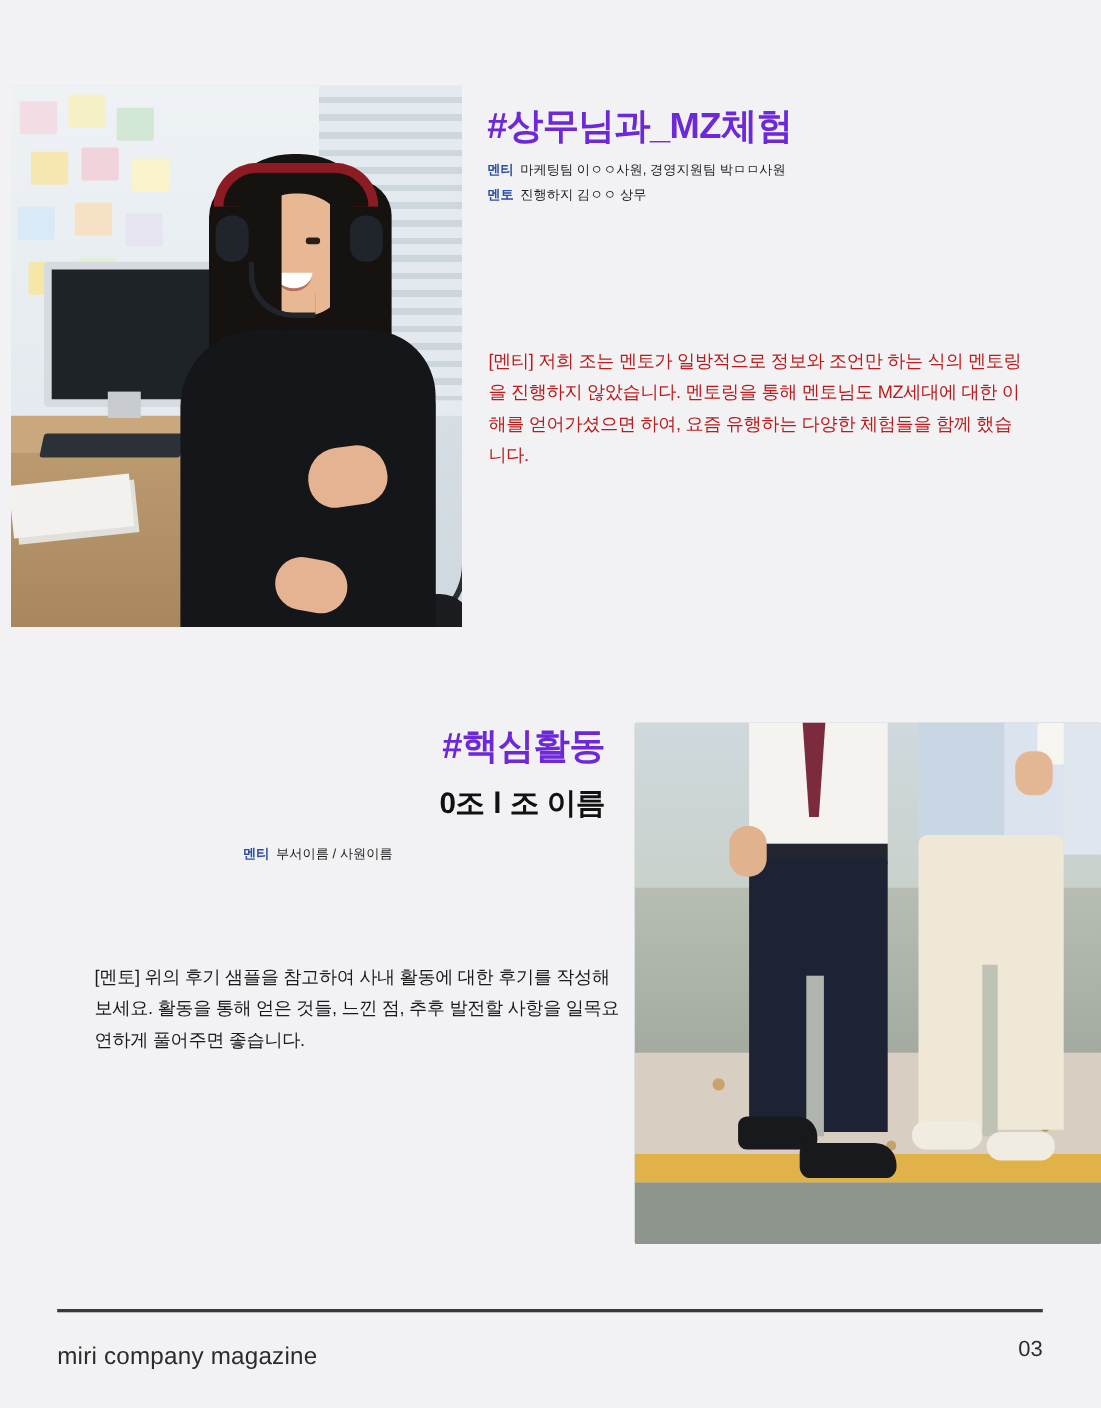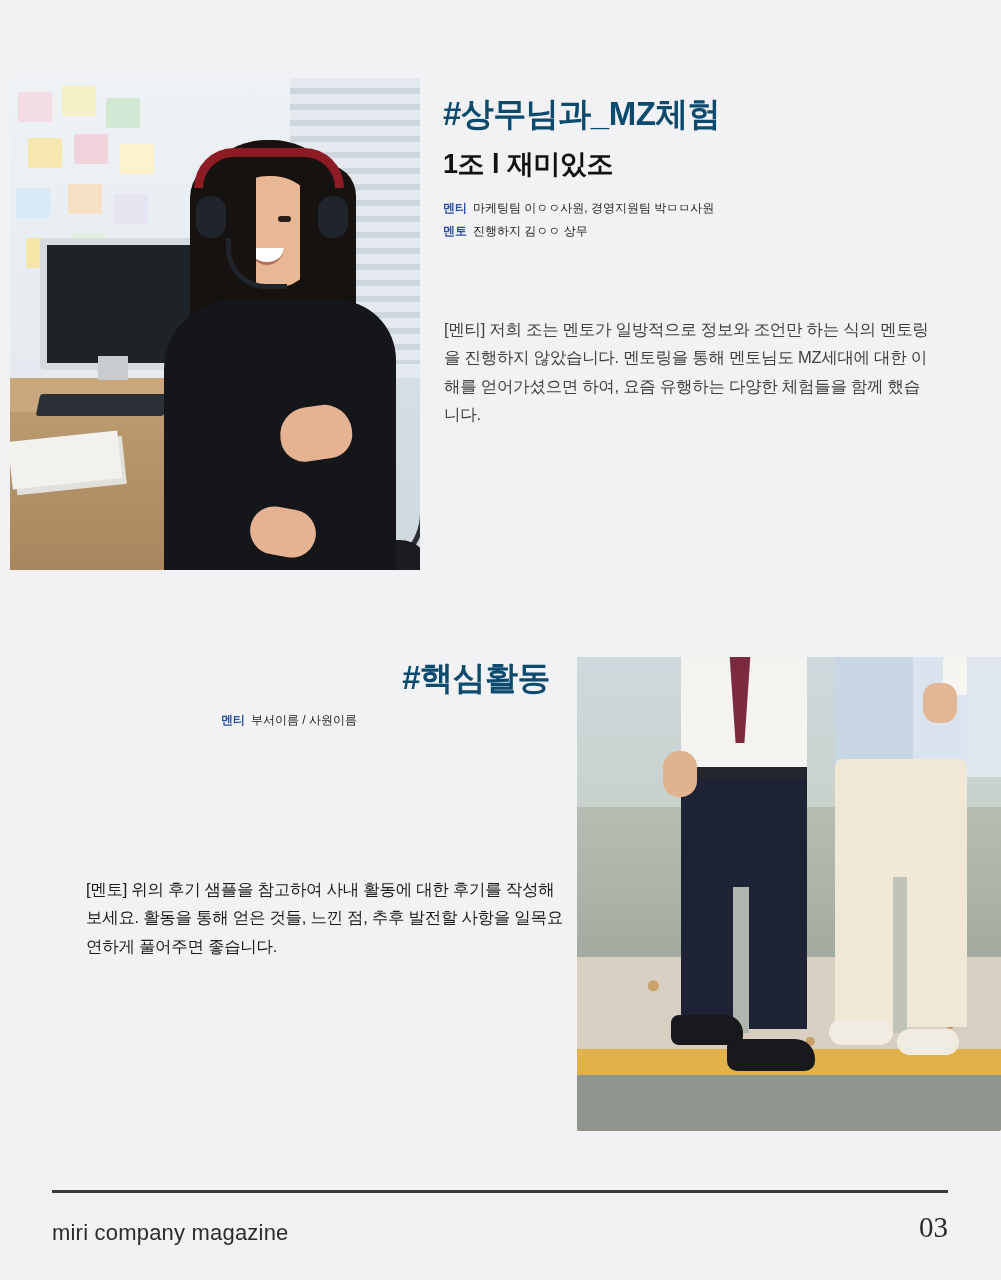--- a/index.html
+++ b/index.html
@@ -224,21 +224,21 @@
 
   .sec1-text {
     position: absolute;
     left: 443px;
     top: 96px;
     width: 510px;
   }
   .hashtag {
     font-size: 33px;
     font-weight: bold;
-    color: #0c4a6e;
+    color: #6d28d9;
     letter-spacing: -.5px;
     margin: 0 0 14px 0;
     line-height: 1.1;
   }
   .teamline {
     font-size: 27px;
     font-weight: bold;
     color: #111;
     margin: 0 0 18px 0;
     letter-spacing: -.5px;
@@ -259,21 +259,21 @@
     margin-right: 6px;
   }
 
   .body-block {
     position: absolute;
     left: 444px;
     top: 315px;
     width: 490px;
     font-size: 16.5px;
     line-height: 1.72;
-    color: #404040;
+    color: #b91c1c;
     letter-spacing: -.3px;
   }
   .body-block p { margin: 0 0 26px 0; }
 
   
   .sec2 {
     position: absolute;
     top: 620px;
     left: 0;
     width: 1001px;
@@ -440,21 +440,21 @@
     left: 52px;
     top: 1208px;
     width: 896px;
     display: flex;
     justify-content: space-between;
     align-items: center;
     font-size: 22px;
     color: #2b2b2b;
   }
   .footer-brand { letter-spacing: .2px; margin-top: 12px; }
-  .footer-page { font-size: 29px; font-family: Liberation Serif, serif; }
+  .footer-page { font-size: 20px; }
 </style>
 </head>
 <body>
 
 <div class="page">
 
   <div class="sec1">
 
     <div class="photo1">
       <div class="ph1-bg"></div>
@@ -495,23 +495,20 @@
         <div class="ph1-mic"></div>
         <div class="ph1-body"></div>
         <div class="ph1-arm"></div>
         <div class="ph1-hand"></div>
         <div class="ph1-hand2"></div>
       </div>
     </div>
 
     <div class="sec1-text">
       <h1 class="hashtag">#상무님과_MZ체험</h1>
-      <div class="teamline">
-        <span>1조</span><span class="bar">l</span><span>재미있조</span>
-      </div>
       <div class="role-row">
         <span class="role-tag">멘티</span><span>마케팅팀 이ㅇㅇ사원, 경영지원팀 박ㅁㅁ사원</span>
       </div>
       <div class="role-row">
         <span class="role-tag">멘토</span><span>진행하지 김ㅇㅇ 상무</span>
       </div>
     </div>
 
     <div class="body-block">
       <p>[멘티]  저희 조는 멘토가 일방적으로 정보와 조언만 하는 식의 멘토링을 진행하지 않았습니다. 멘토링을 통해 멘토님도 MZ세대에 대한 이해를 얻어가셨으면 하여, 요즘 유행하는 다양한 체험들을 함께 했습니다.</p>
@@ -545,20 +542,23 @@
         <div class="p2-wshoe1"></div>
         <div class="p2-wshoe2"></div>
         <div class="p2-cup"></div>
         <div class="p2-whand"></div>
       </div>
       <div class="p2-edge"></div>
     </div>
 
     <div class="sec2-head">
       <h1 class="hashtag">#핵심활동</h1>
+      <div class="teamline">
+        <span>0조</span><span class="bar">l</span><span>조 이름</span>
+      </div>
       <div class="role-row role-right">
         <span class="role-tag">멘티</span><span>부서이름 / 사원이름</span>
       </div>
     </div>
 
     <div class="sec2-body">
       <p>[멘토]  위의 후기 샘플을 참고하여 사내 활동에 대한 후기를 작성해 보세요. 활동을 통해 얻은 것들, 느낀 점, 추후 발전할 사항을 일목요연하게 풀어주면 좋습니다.</p>
     </div>
   </div>
 

